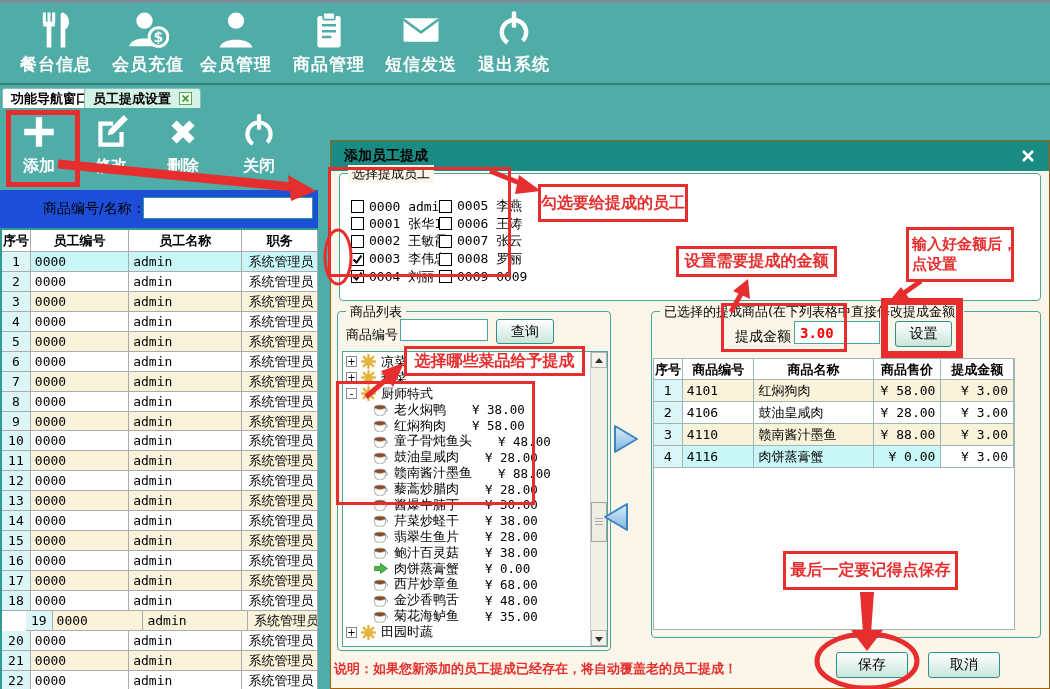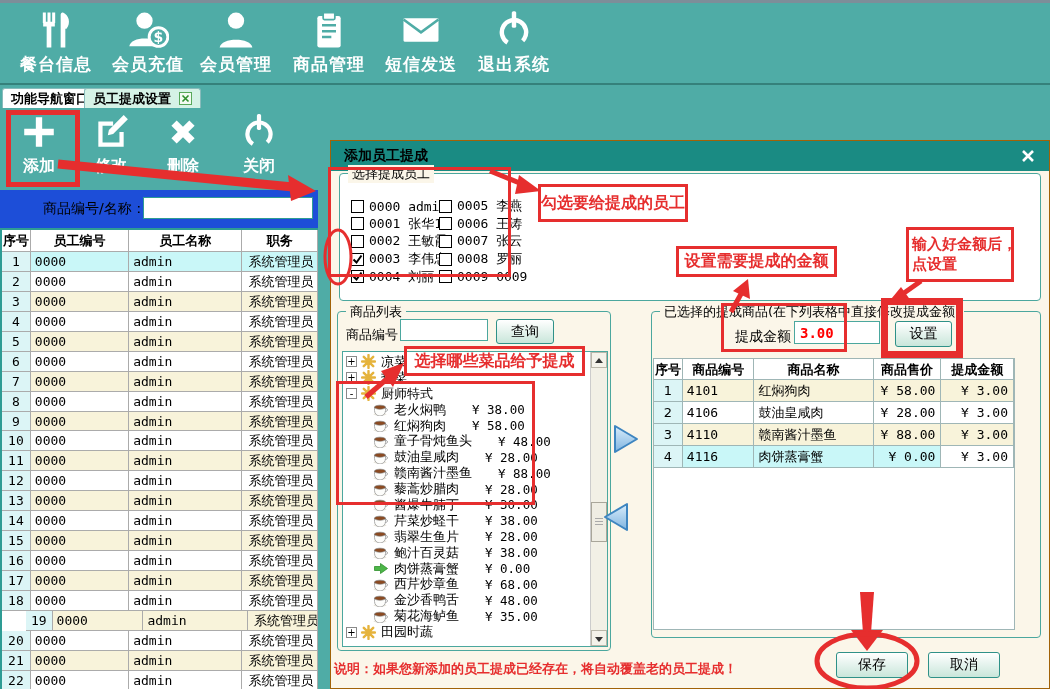--- a/index.html
+++ b/index.html
@@ -737,20 +737,21 @@
   <div class="red-rect" id="box-tree"></div>
   <div class="red-rect" id="box-amt"></div>
   <div class="red-rect" id="box-set"></div>
   <div class="ann-box" id="ann-check">勾选要给提成的员工</div>
   <div class="ann-box" id="ann-choose">选择哪些菜品给予提成</div>
   <div class="ann-box" id="ann-setamt">设置需要提成的金额</div>
   <div class="ann-box" id="ann-after">
     <div>输入好金额后，</div>
     <div>点设置</div>
   </div>
+  <div class="ann-box" id="ann-save">最后一定要记得点保存</div>
 
   <svg id="ann-svg" width="1050" height="689" viewBox="0 0 1050 689">
     <line x1="58" y1="164" x2="293" y2="187" stroke="#E62E2E" stroke-width="9"></line>
     <polygon points="316,191 288,175 291,201" fill="#E62E2E"></polygon>
     <line x1="490" y1="171" x2="522" y2="184" stroke="#E62E2E" stroke-width="5"></line>
     <polygon points="541,191 519,175 515,194" fill="#E62E2E"></polygon>
     <line x1="366" y1="397" x2="388" y2="378" stroke="#E62E2E" stroke-width="5"></line>
     <polygon points="404,363 381,371 393,387" fill="#E62E2E"></polygon>
     <line x1="731" y1="312" x2="741" y2="294" stroke="#E62E2E" stroke-width="5"></line>
     <polygon points="748,279 733,291 750,299" fill="#E62E2E"></polygon>

